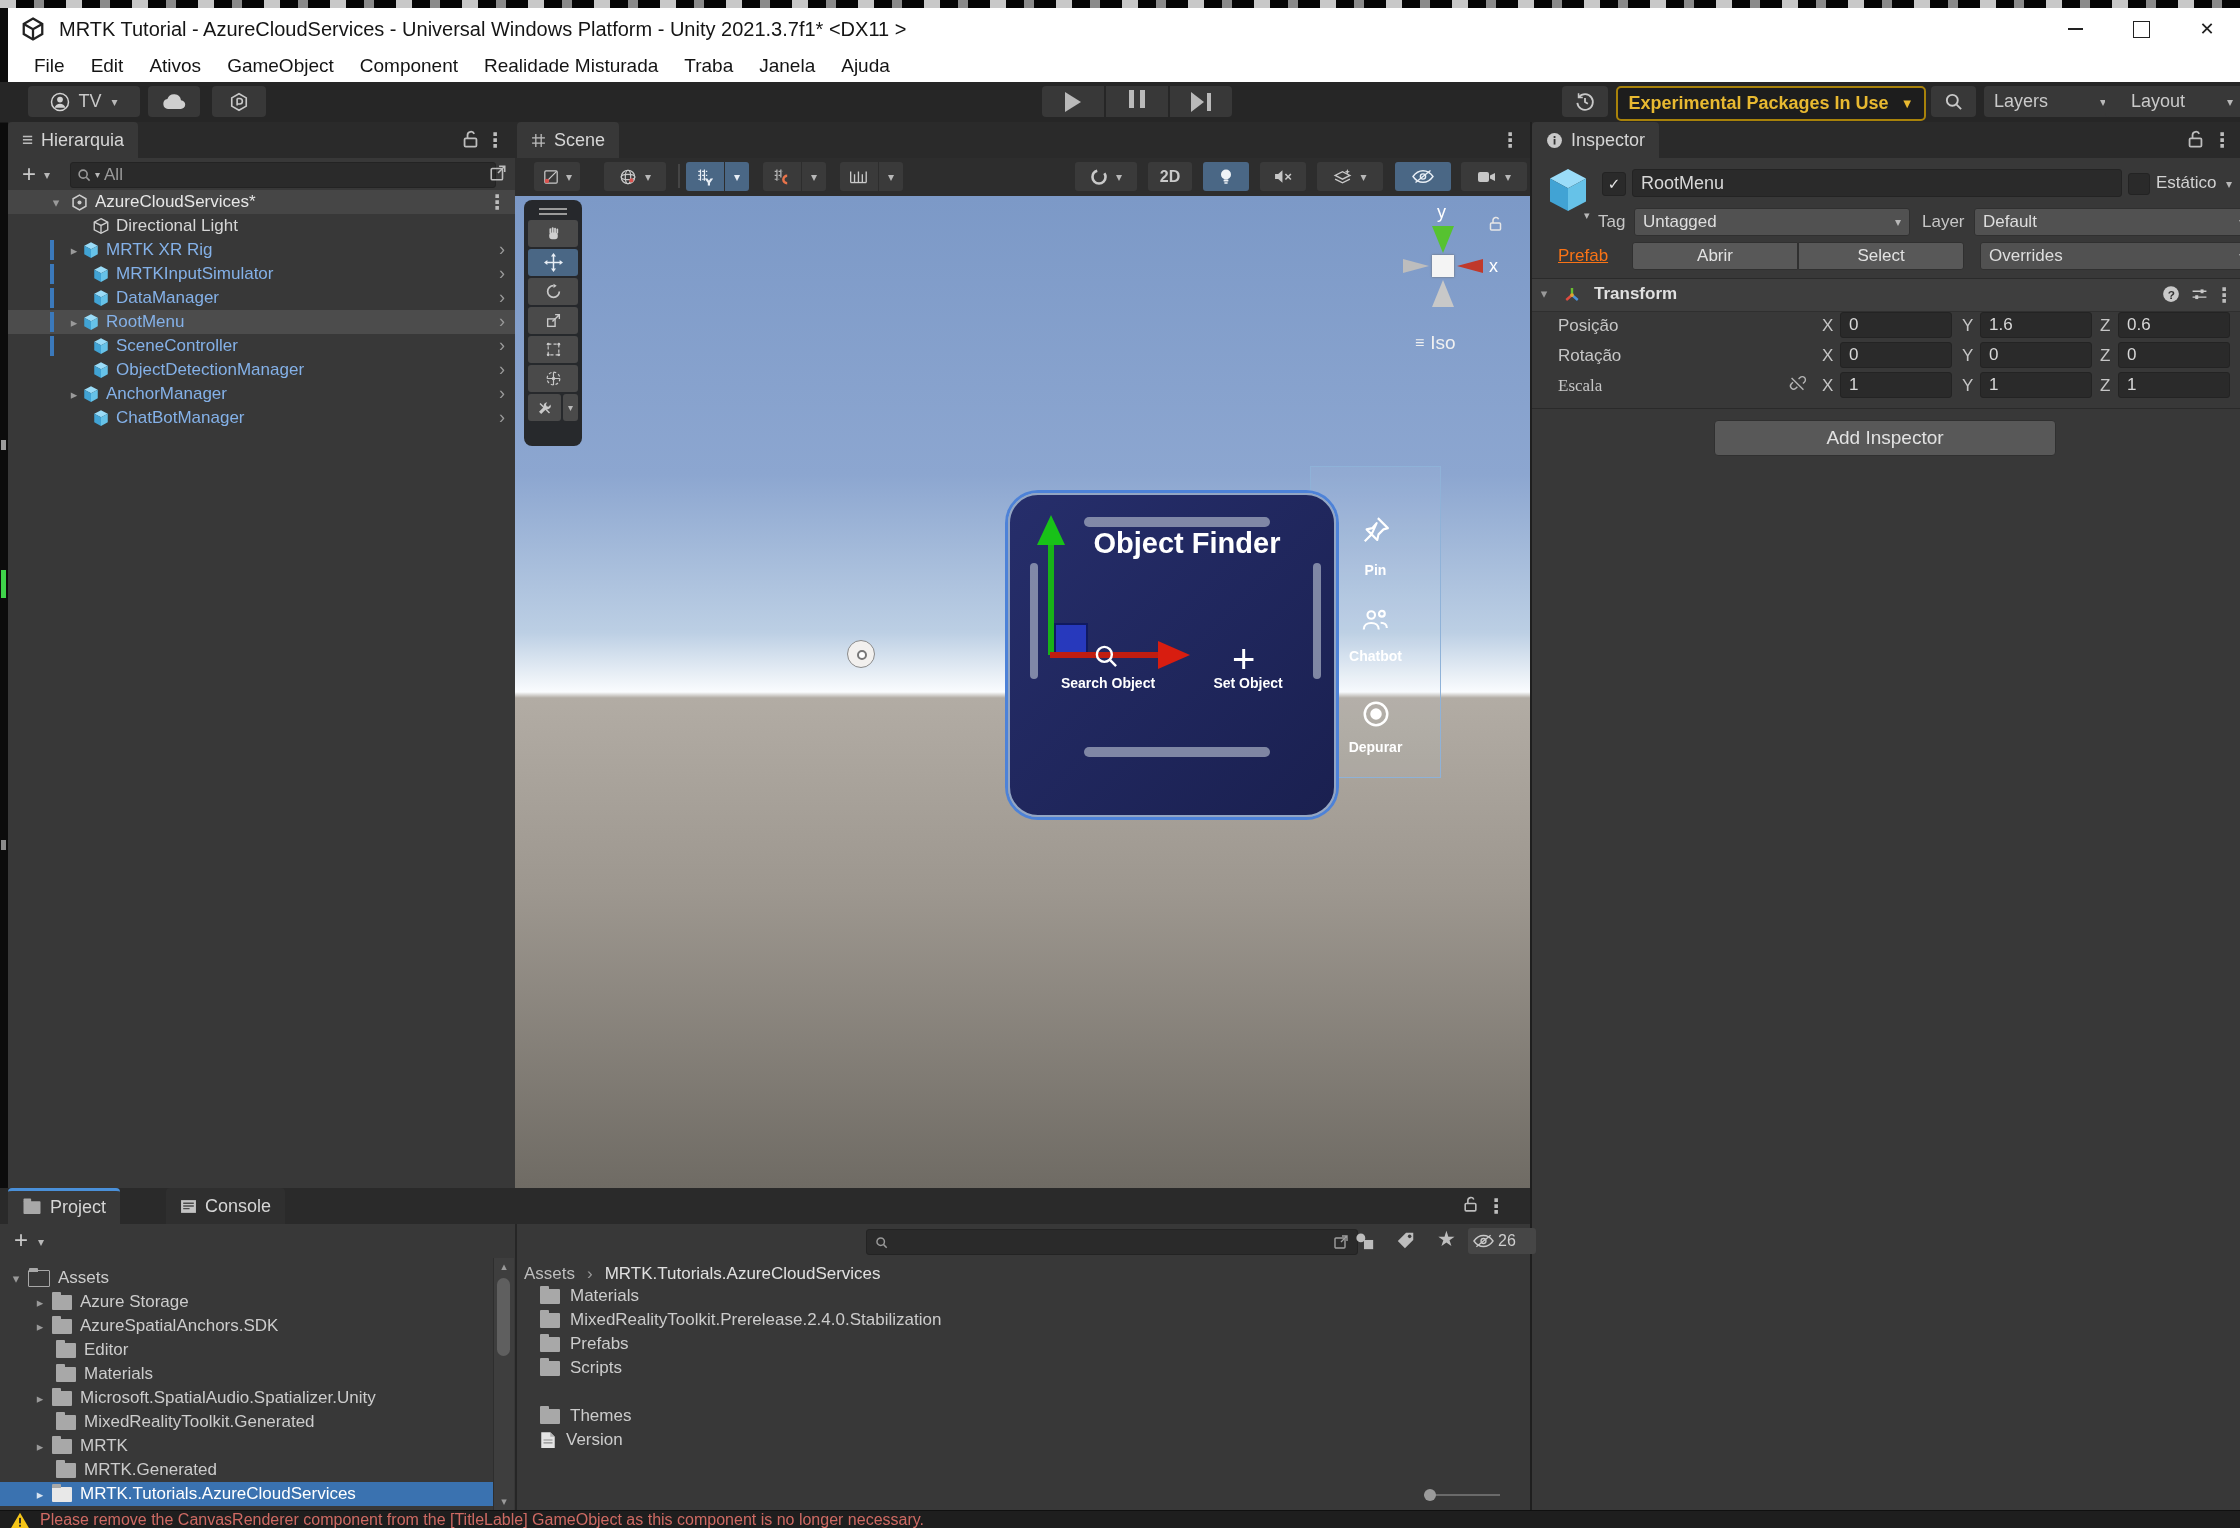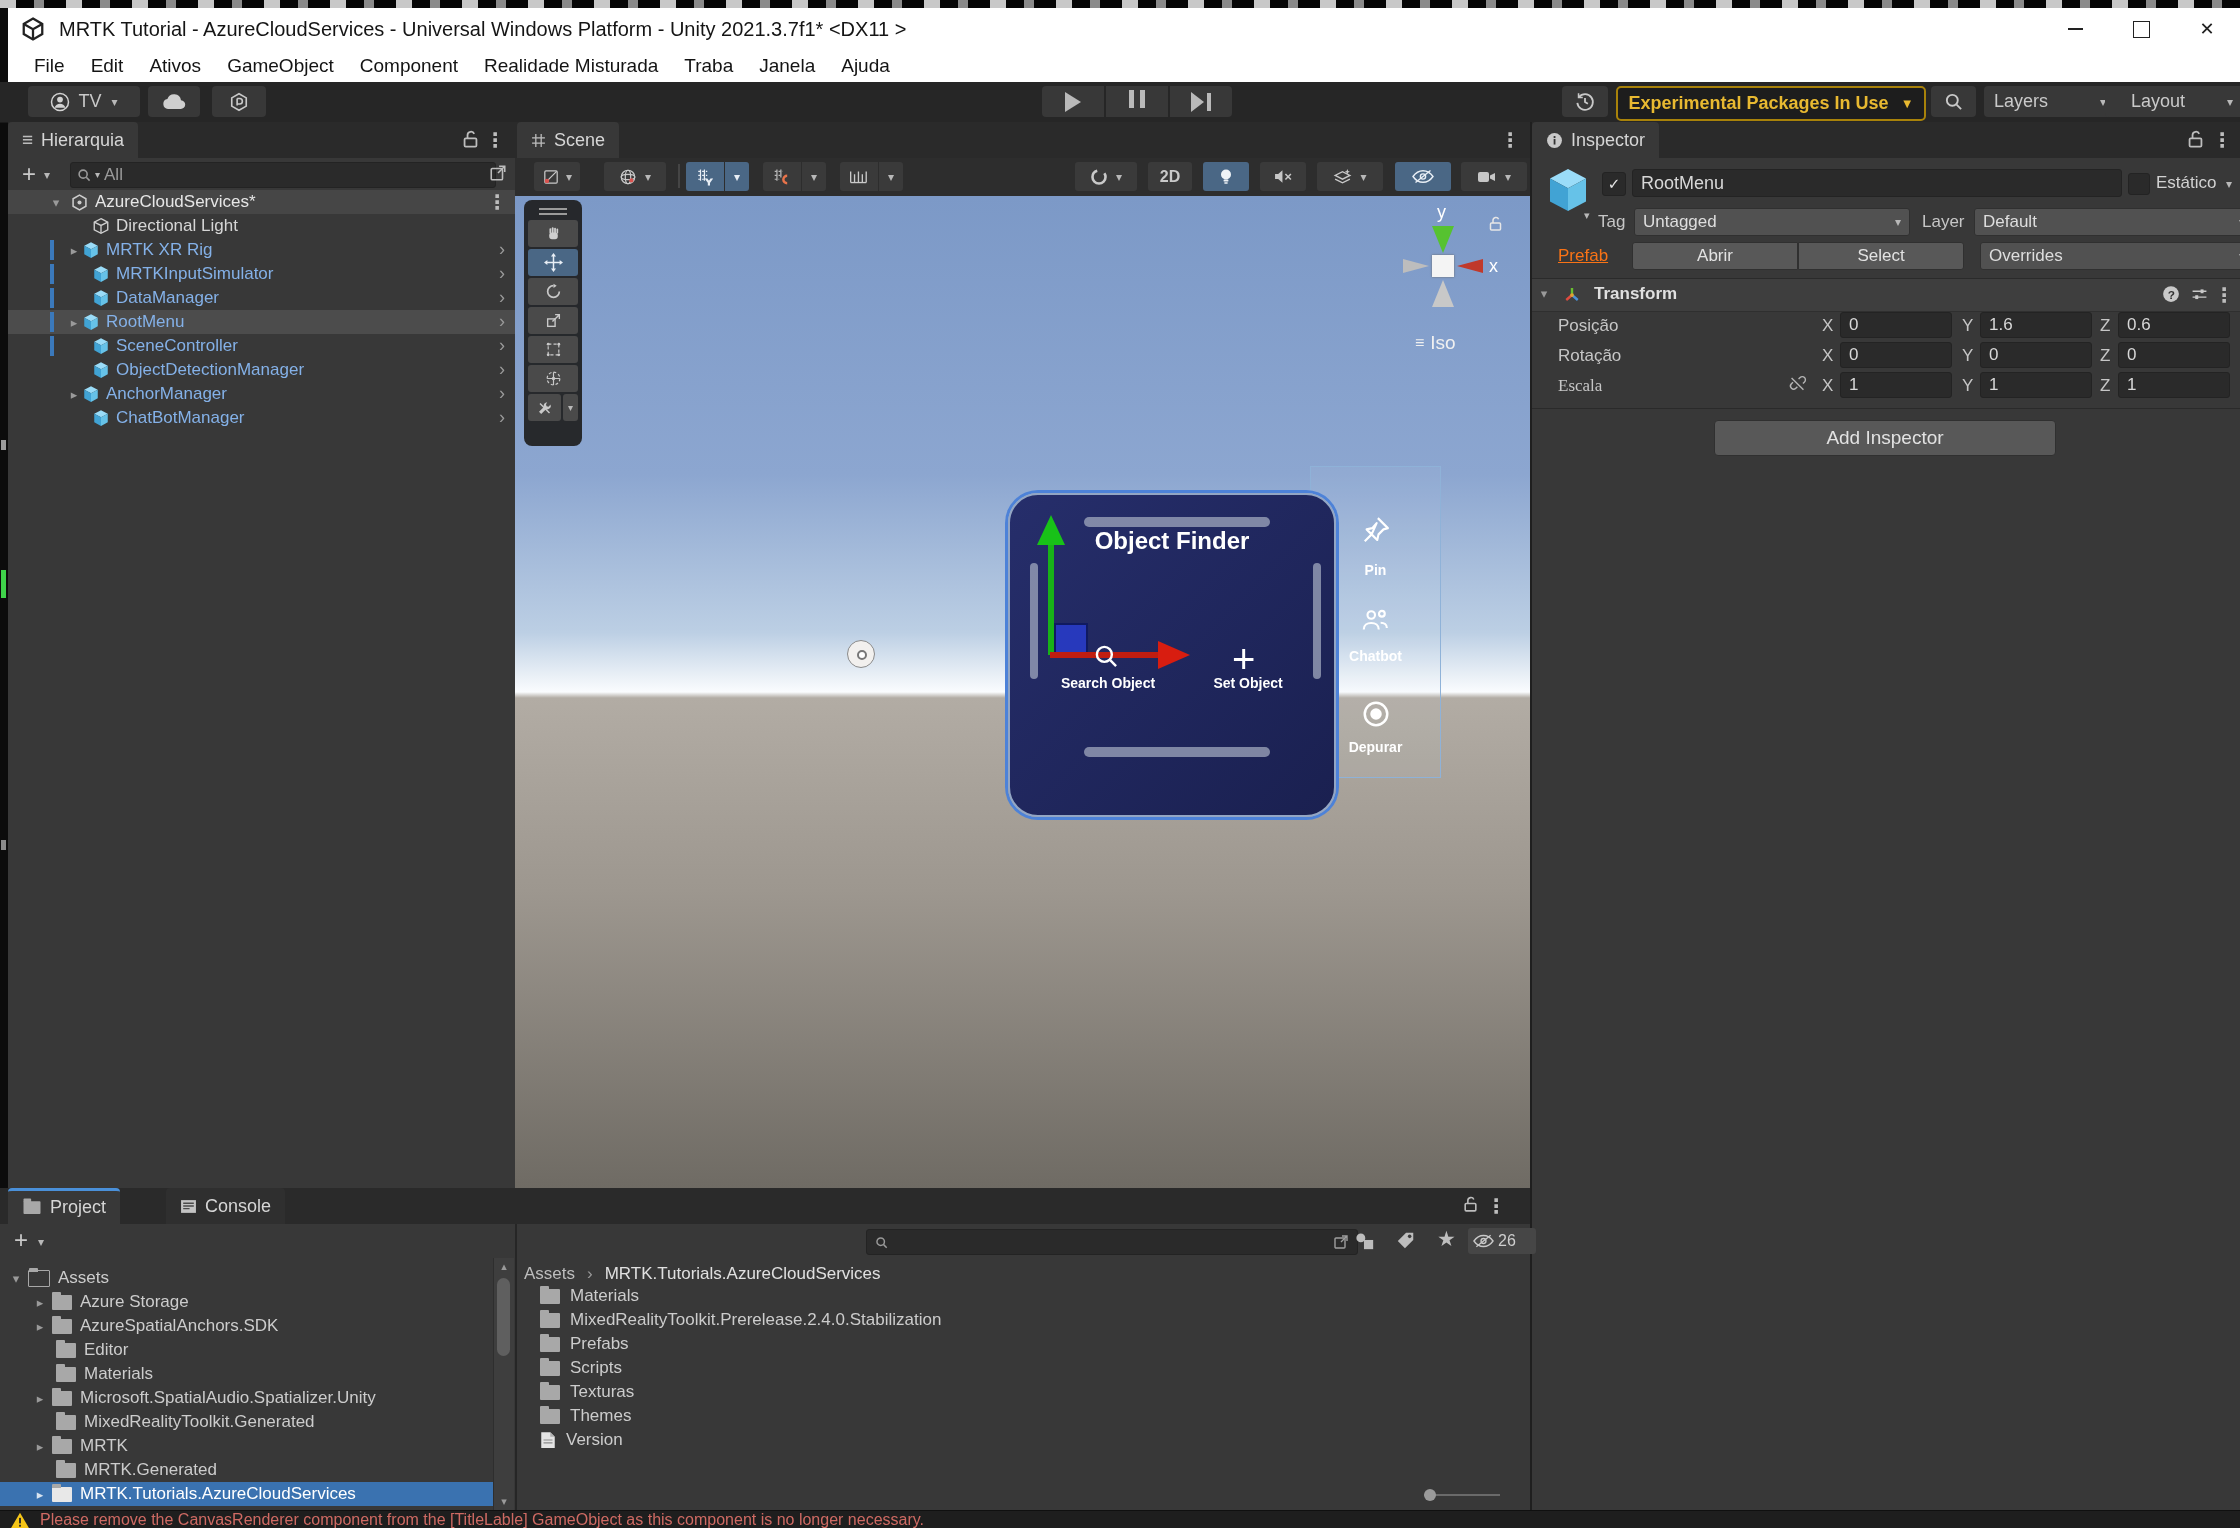--- a/index.html
+++ b/index.html
@@ -581,21 +581,21 @@
           </svg>
       </span>
       <span class="smlabel" style="top:272px;">Depurar</span>
     </div>
 
     <div class="of-panel">
       <div class="of-bar" style="left:74px;top:22px;width:186px;height:10px;"></div>
       <div class="of-bar" style="left:74px;top:252px;width:186px;height:10px;"></div>
       <div class="of-bar" style="left:20px;top:68px;width:8px;height:116px;"></div>
       <div class="of-bar" style="left:303px;top:68px;width:8px;height:116px;"></div>
-      <div class="oflabel" style="left:0;top:32px;width:324px;font-size:24px;">Object Finder</div>
+      <div class="oflabel" style="left:0;top:32px;width:324px;font-size:29px;padding-left:15px;">Object Finder</div>
 
       <div class="abs" style="left:38px;top:48px;width:6px;height:112px;background:#18b218;"></div>
       <div class="cone" style="left:27px;top:20px;border-left:14px solid transparent;border-right:14px solid transparent;border-bottom:30px solid #18c218;"></div>
       <div class="abs" style="left:44px;top:128px;width:30px;height:30px;background:rgba(40,60,205,.85);border:2px solid #101a60;"></div>
       <div class="abs" style="left:40px;top:157px;width:110px;height:6px;background:#c01d10;"></div>
       <div class="cone" style="left:148px;top:146px;border-top:14px solid transparent;border-bottom:14px solid transparent;border-left:32px solid #d81d10;"></div>
 
       <span class="abs" style="left:83px;top:148px;">
         <svg width="26" height="26" viewBox="0 0 16 16" fill="none" stroke="#fff" stroke-width="1.5">
             <circle cx="7" cy="7" r="4.6"></circle>
@@ -859,24 +859,20 @@
       <span>MixedRealityToolkit.Prerelease.2.4.0.Stabilization</span>
     </div>
     <div class="prow" style="left:540px;top:144px;width:700px;">
       <span class="folder" style="margin-right:10px;"></span>
       <span>Prefabs</span>
     </div>
     <div class="prow" style="left:540px;top:168px;width:700px;">
       <span class="folder" style="margin-right:10px;"></span>
       <span>Scripts</span>
     </div>
-    <div class="prow" style="left:540px;top:192px;width:700px;">
-      <span class="folder" style="margin-right:10px;"></span>
-      <span>Texturas</span>
-    </div>
     <div class="prow" style="left:540px;top:216px;width:700px;">
       <span class="folder" style="margin-right:10px;"></span>
       <span>Themes</span>
     </div>
     <div class="prow" style="left:540px;top:240px;width:700px;">
       <span style="margin-right:10px;">
         <svg width="16" height="18" viewBox="0 0 14 16">
             <path d="M1 1h8l4 4v10H1Z" fill="#e4e4e4"></path>
             <path d="M9 1v4h4Z" fill="#b0b0b0"></path>
             <path d="M3 8h8M3 10.5h8" stroke="#8a8a8a" stroke-width="1.1"></path>

